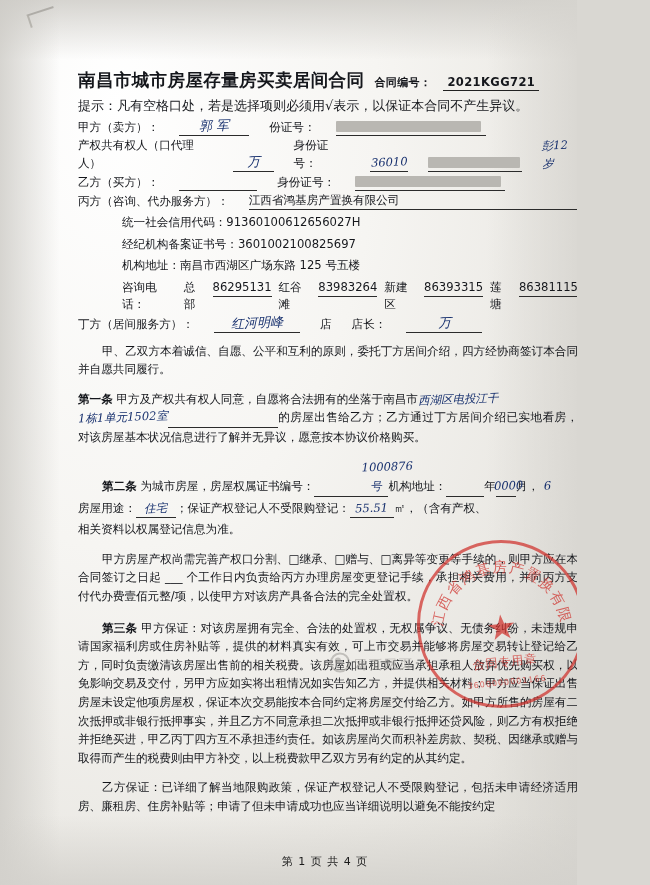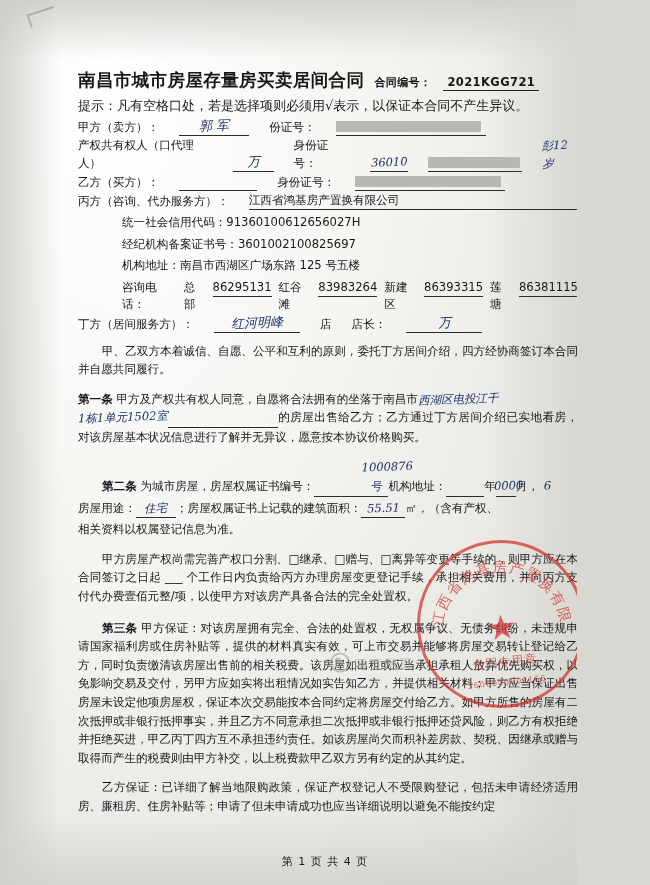--- a/index.html
+++ b/index.html
@@ -215,21 +215,21 @@
       <span class="clause">第一条</span>
       <span>甲方及产权共有权人同意，自愿将合法拥有的坐落于南昌市</span><span class="hand small">西湖区电投江干</span><br>
       <span class="hand small">1栋1单元1502室</span><span class="u" style="width:110px;">&nbsp;</span><span>的房屋出售给乙方；乙方通过丁方居间介绍已实地看房，对该房屋基本状况信息进行了解并无异议，愿意按本协议价格购买。</span>
     </div>
 
     <div class="p indent" style="margin-top:12px;">
       <span class="clause">第二条</span>
       <span>为城市房屋，房屋权属证书编号：</span><span class="u" style="width:74px;text-align:center;"><span class="hand small">1000876号</span></span><span>机构地址：</span><span class="u" style="width:38px;text-align:center;"><span class="hand small">0000</span></span><span>年</span><span class="u" style="width:20px;text-align:center;"><span class="hand small">6</span></span><span>月，</span>
     </div>
     <div class="p" style="margin-top:2px;">
-      <span>房屋用途：</span><span class="u" style="width:40px;text-align:center;"><span class="hand small">住宅</span></span><span>；房屋权属证书上记载的建筑面积：</span><span class="u" style="width:44px;text-align:center;"><span class="hand small">55.51</span></span><span>㎡，（含有产权、</span>
+      <span>房屋用途：</span><span class="u" style="width:40px;text-align:center;"><span class="hand small">住宅</span></span><span>；保证产权登记人不受限购登记：</span><span class="u" style="width:44px;text-align:center;"><span class="hand small">55.51</span></span><span>㎡，（含有产权、</span>
     </div>
     <div class="p" style="margin-top:2px;">相关资料以权属登记信息为准。</div>
 
     <div class="p indent" style="margin-top:11px;">甲方房屋产权尚需完善产权口分割、□继承、□赠与、□离异等变更等手续的，则甲方应在本合同签订之日起 ___ 个工作日内负责给丙方办理房屋变更登记手续，承担相关费用，并向丙方支付代办费壹佰元整/项，以使甲方对该房产具备合法的完全处置权。</div>
 
     <div class="p indent" style="margin-top:13px;">
       <span class="clause">第三条</span>
       <span>甲方保证：对该房屋拥有完全、合法的处置权，无权属争议、无债务纠纷，未违规申请国家福利房或住房补贴等，提供的材料真实有效，可上市交易并能够将房屋交易转让登记给乙方，同时负责缴清该房屋出售前的相关税费。该房屋如出租或应当承担承租人放弃优先购买权，以免影响交易及交付，另甲方应如实将出租情况如实告知乙方，并提供相关材料；甲方应当保证出售房屋未设定他项房屋权，保证本次交易能按本合同约定将房屋交付给乙方。如甲方所售的房屋有二次抵押或非银行抵押事实，并且乙方不同意承担二次抵押或非银行抵押还贷风险，则乙方有权拒绝并拒绝买进，甲乙丙丁四方互不承担违约责任。如该房屋尚欠而积补差房款、契税、因继承或赠与取得而产生的税费则由甲方补交，以上税费款甲乙双方另有约定的从其约定。</span>
     </div>
 

